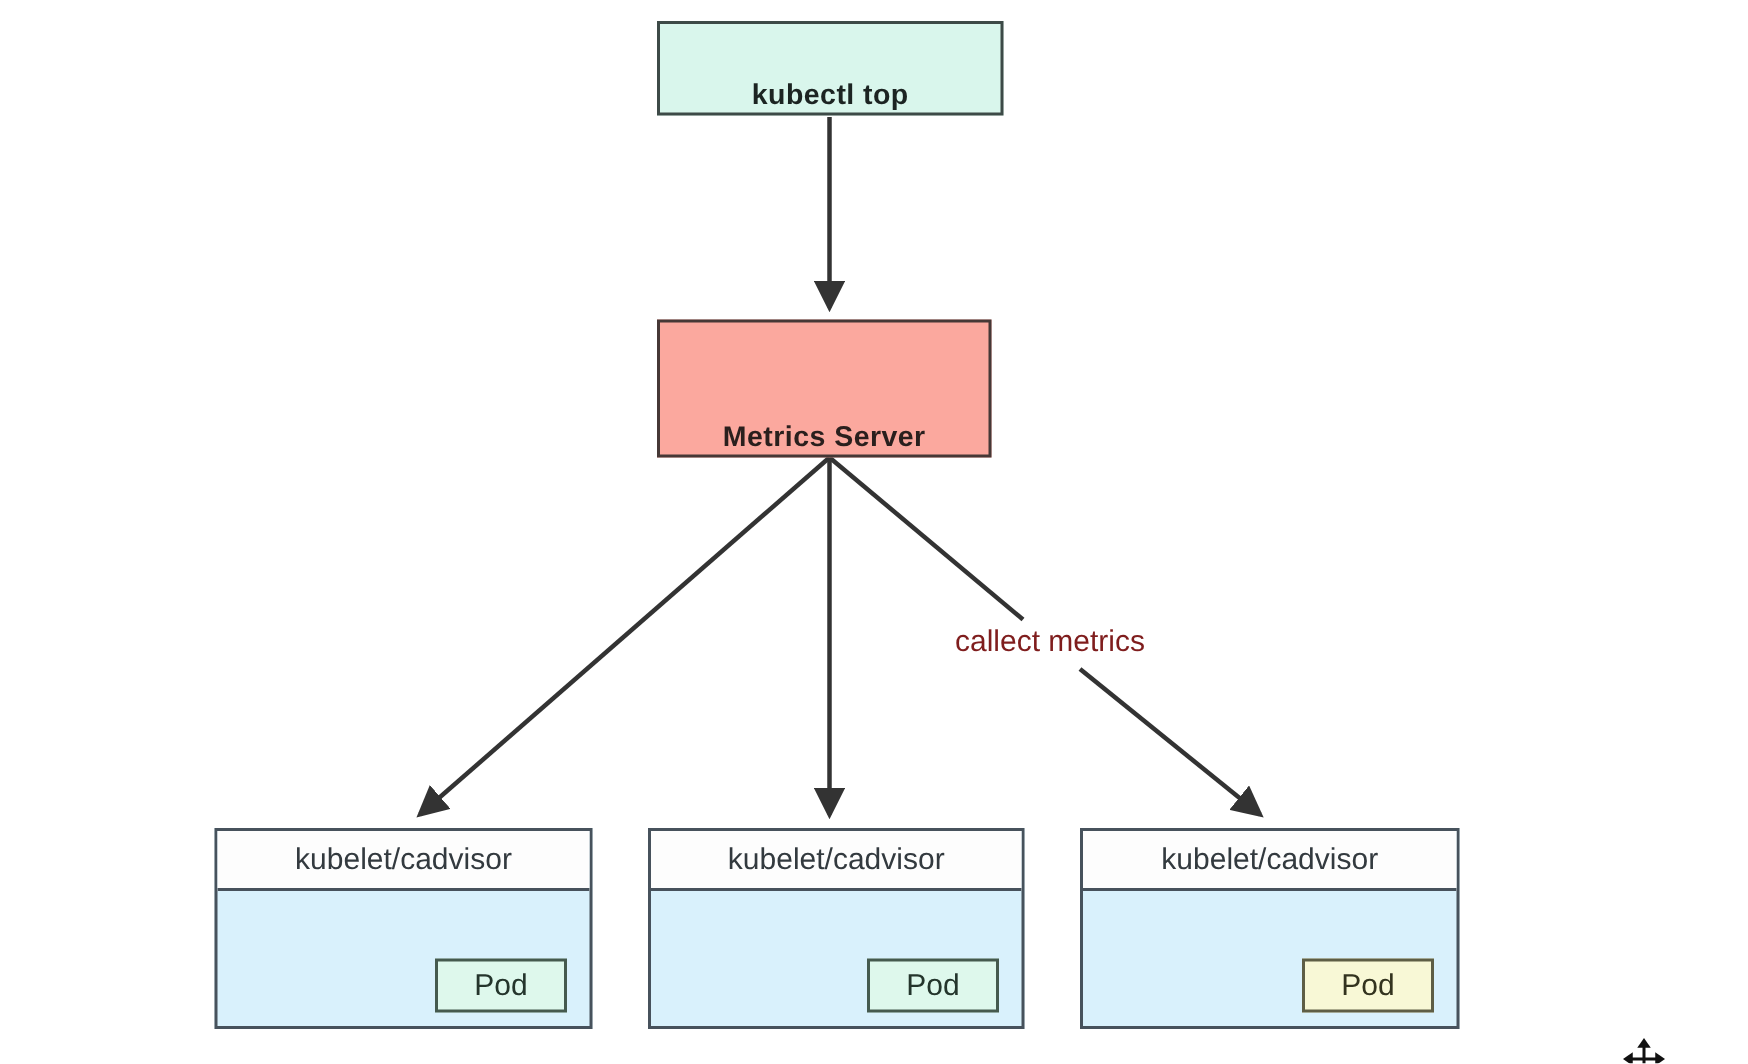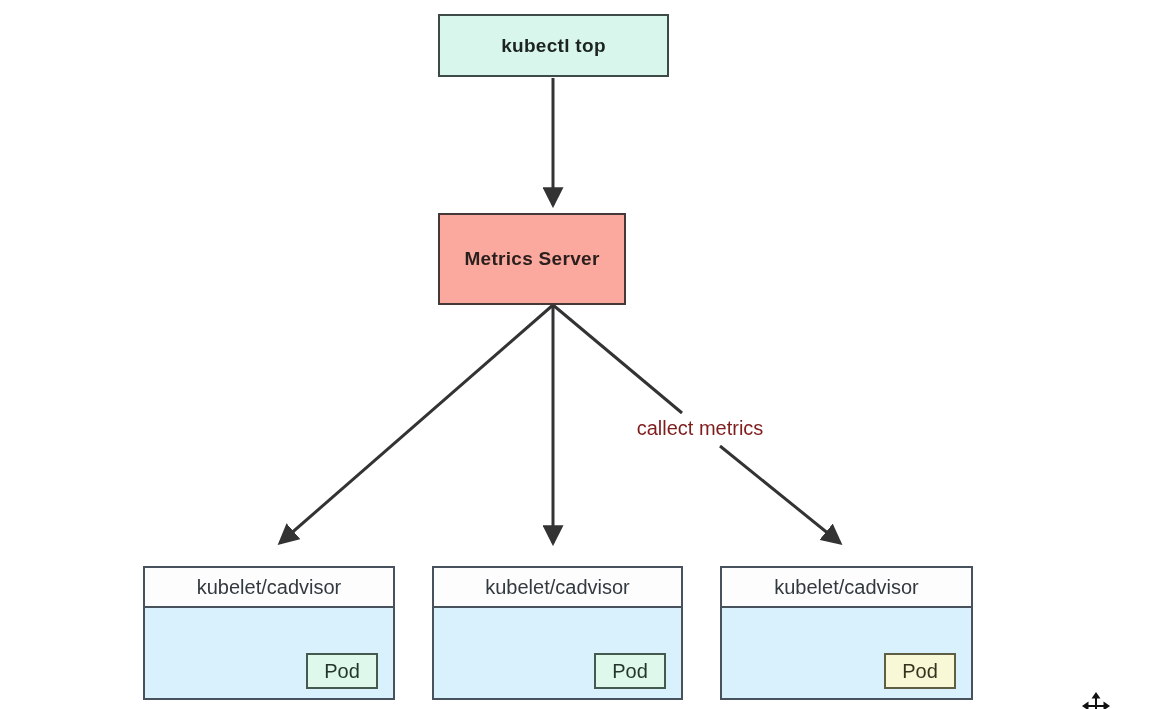--- a/index.html
+++ b/index.html
@@ -14,72 +14,71 @@
   #arrow-layer {
     position: absolute;
     left: 0; top: 0;
     width: 1165px; height: 709px;
     pointer-events: none;
   }
   .box {
     position: absolute;
     box-sizing: border-box;
     display: flex;
-    align-items: center;
+    align-items: flex-end;
     justify-content: center;
     text-align: center;
   }
   #kubectl-box {
     left: 438px; top: 14px;
     width: 231px; height: 63px;
     background: #d9f6ec;
     border: 2px solid #3d4a47;
     font-size: 19px;
     font-weight: bold;
     color: #1c2422;
     letter-spacing: 0.3px;
   }
   #metrics-box {
     left: 438px; top: 213px;
-    width: 188px; height: 92px;
+    width: 223px; height: 92px;
     background: #fba89e;
     border: 2px solid #463836;
     font-size: 19px;
     font-weight: bold;
     color: #2a1f1d;
     letter-spacing: 0.3px;
   }
   .node {
     position: absolute;
     top: 552px;
     width: 252px;
     height: 134px;
     box-sizing: border-box;
     border: 2px solid #47525c;
     background: #d9f1fc;
-    margin-top: 14px;
   }
   #node-1 { left: 143px; }
   #node-2 { left: 432px; width: 251px; }
   #node-3 { left: 720px; width: 253px; }
   .node-header {
     box-sizing: border-box;
     height: 40px;
     line-height: 38px;
     background: #fdfdfd;
     border-bottom: 2px solid #47525c;
     text-align: center;
     font-size: 20px;
     color: #333a3f;
   }
   .pod {
     position: absolute;
     right: 15px;
     bottom: 9px;
-    width: 72px;
+    width: 88px;
     height: 36px;
     box-sizing: border-box;
     border: 2px solid #455a4e;
     display: flex;
     align-items: center;
     justify-content: center;
     font-size: 20px;
     color: #24352c;
   }
   .pod-green { background: #def8ec; }

